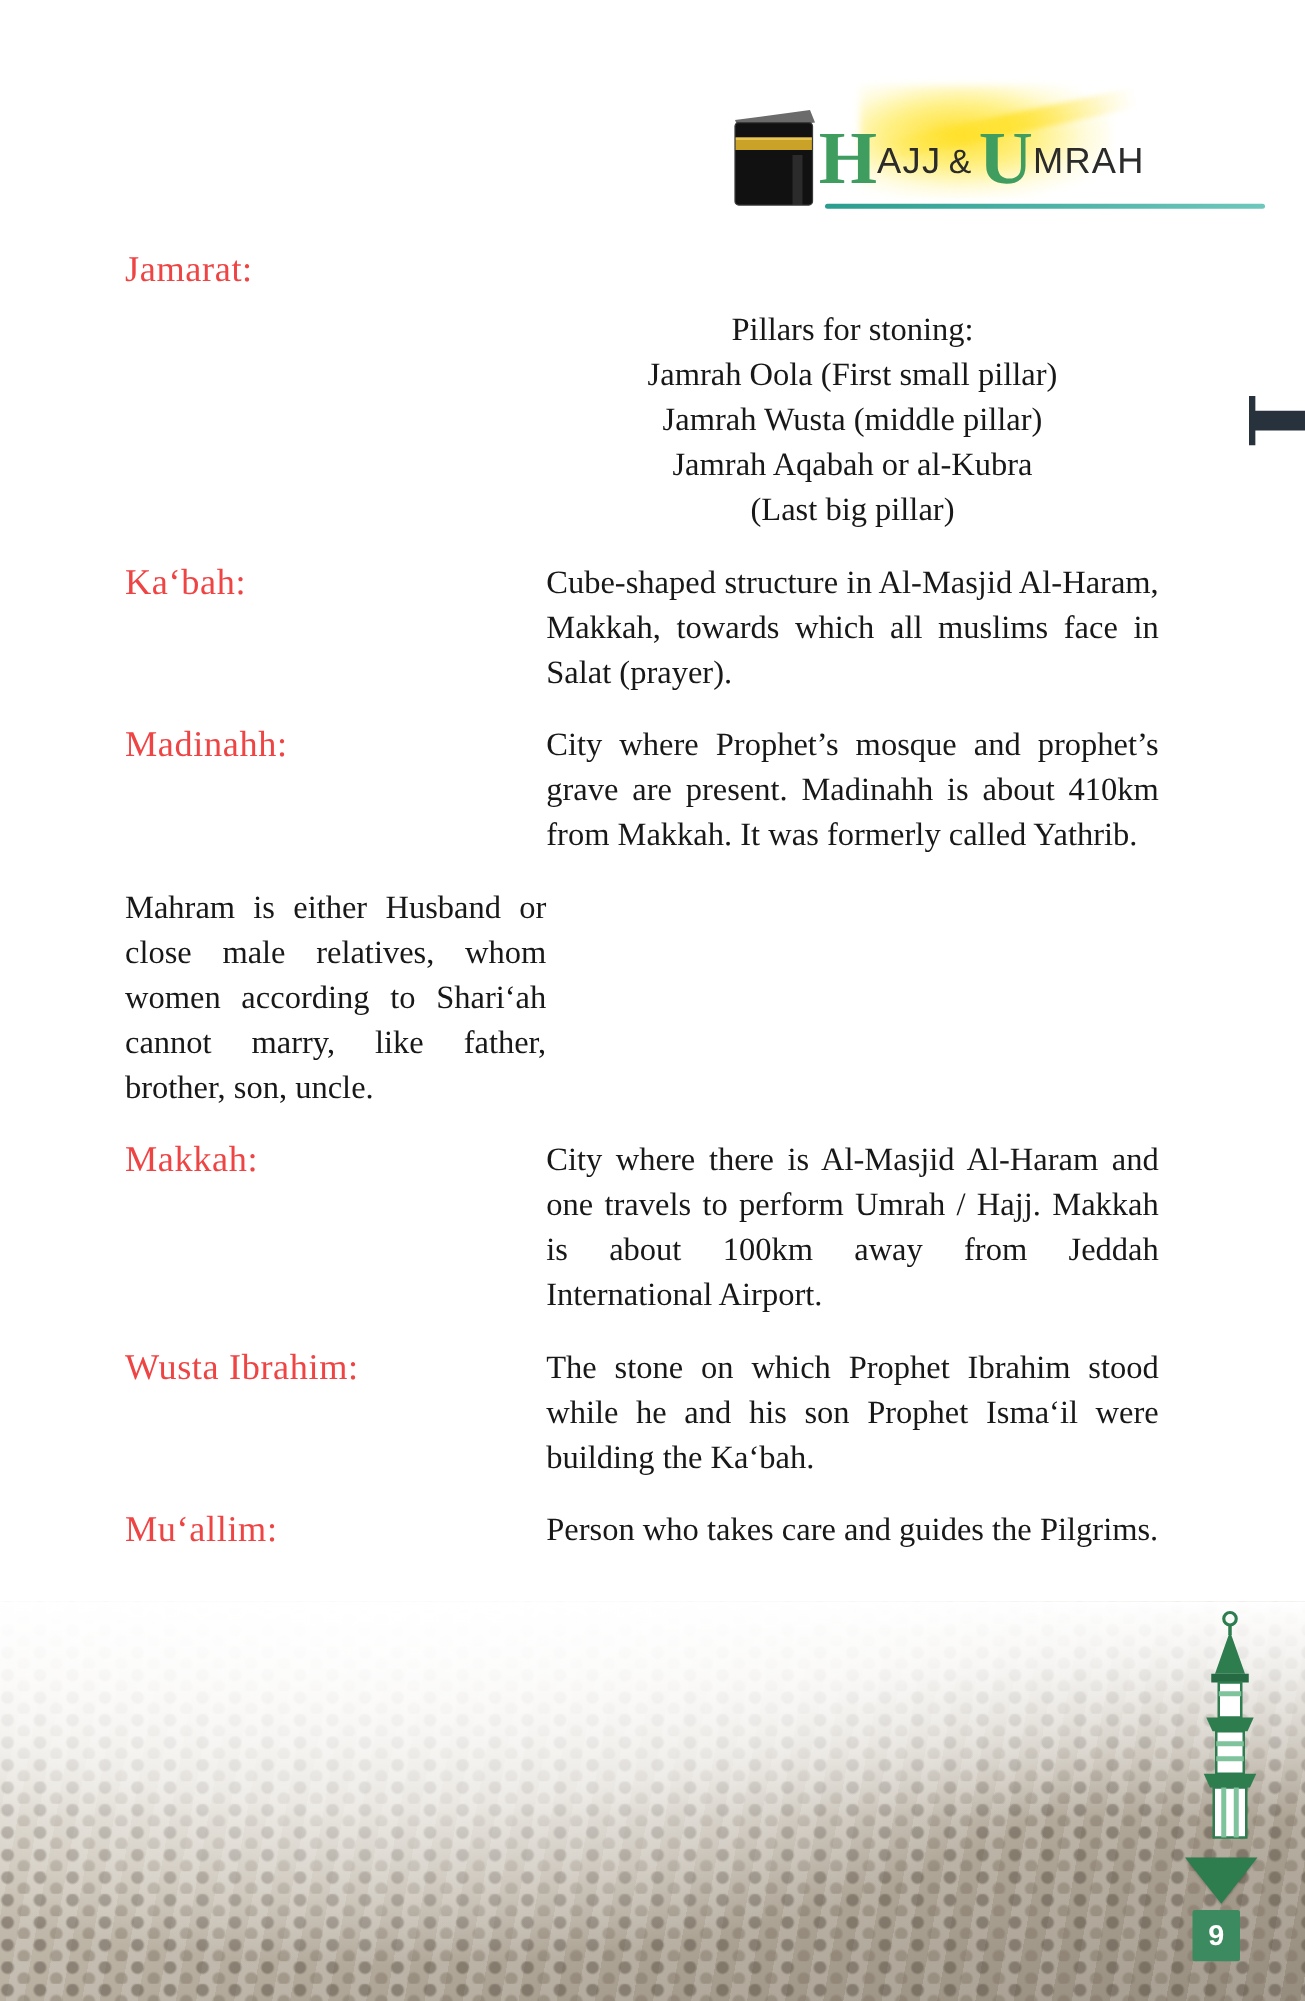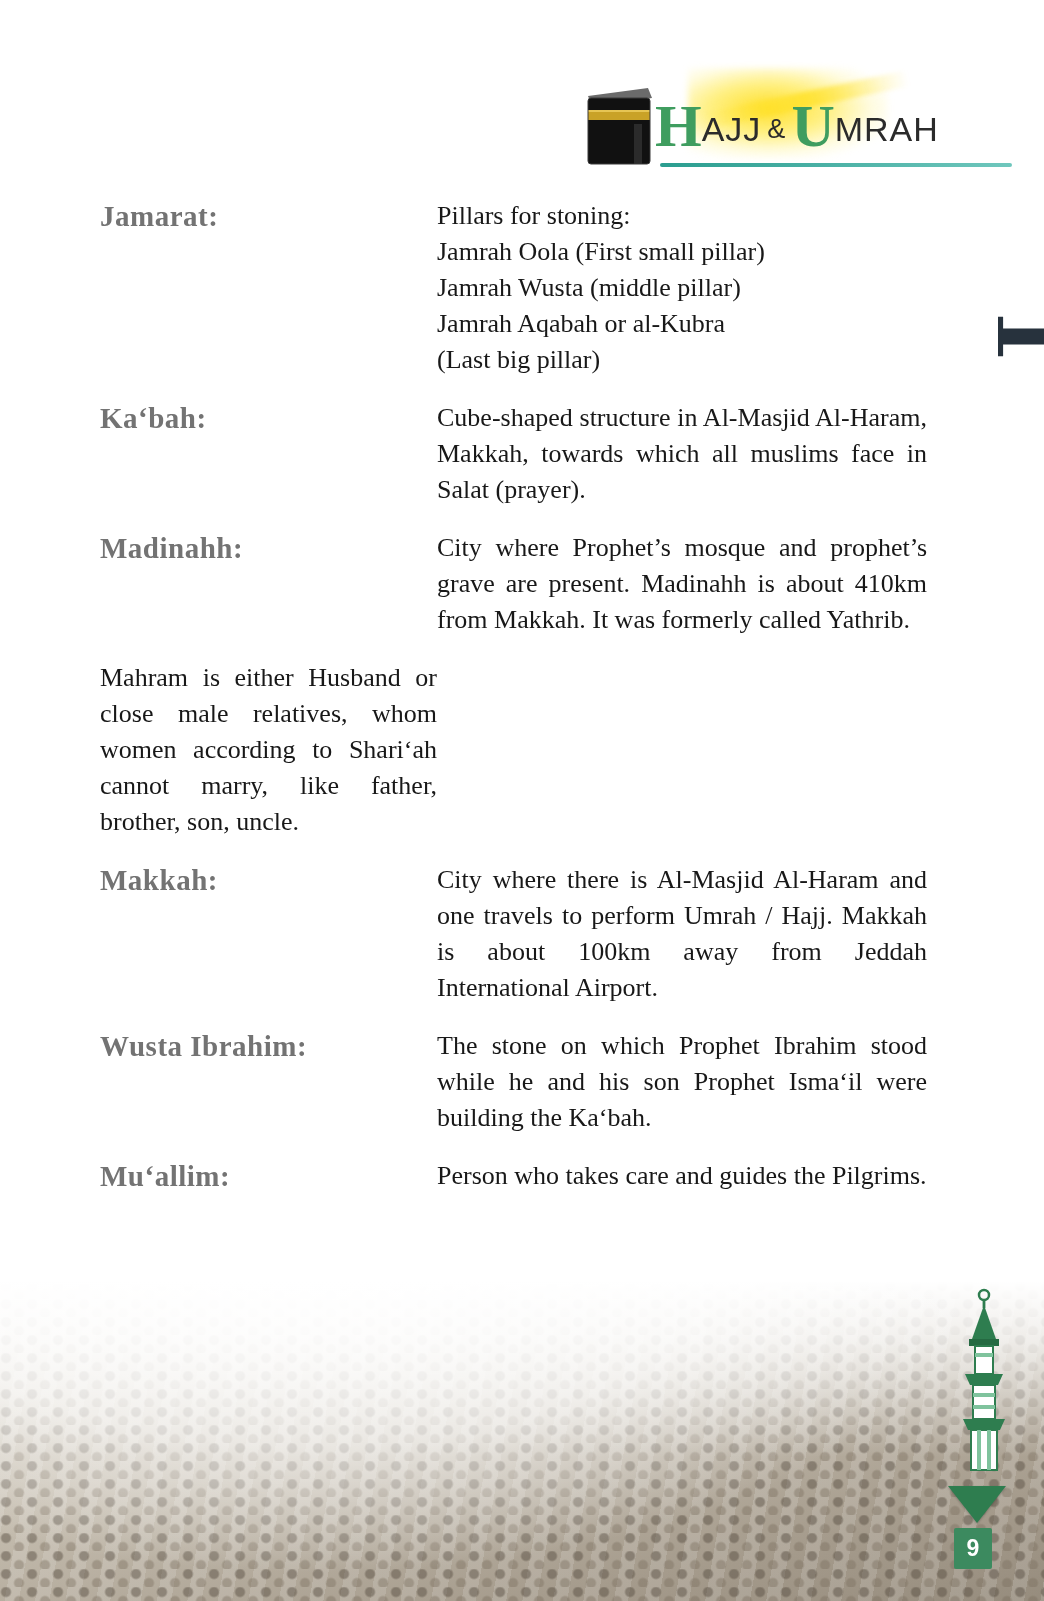--- a/index.html
+++ b/index.html
@@ -28,49 +28,49 @@
   .kaaba { position: absolute; left: 580px; top: 86px; }
   .logo-text {
     position: absolute; left: 655px; top: 90px; width: 360px; height: 72px;
     white-space: nowrap; font-family: "Liberation Sans", sans-serif;
   }
   .logo-text .big {
     font-family: "Liberation Serif", serif;
     font-size: 60px; font-weight: bold; color: #3f9d5f; line-height: 72px; vertical-align: bottom;
   }
   .logo-text .small {
-    font-size: 34px; color: #2b2b2b; letter-spacing: 1px; line-height: 66px; vertical-align: bottom; text-align: right;
+    font-size: 29px; color: #2b2b2b; letter-spacing: 1px; line-height: 66px; vertical-align: bottom; text-align: right;
   }
   .logo-text .amp { font-size: 27px; color: #2b2b2b; padding: 0 6px; line-height: 66px; vertical-align: bottom; }
   .logo-underline {
     position: absolute; left: 660px; top: 163px; width: 352px; height: 4px;
     background: linear-gradient(to right, #2a9d8f, #6fc7bd);
     border-radius: 2px;
   }
 
   
   .chapter-num {
     position: absolute; right: -14px; top: 292px;
     font-family: "DejaVu Serif", serif; font-size: 86px; font-weight: bold;
     color: #27323d; transform: rotate(90deg); transform-origin: center;
     line-height: 1;
   }
 
   
   .glossary { position: absolute; left: 100px; top: 198px; width: 827px; }
   .g-row { display: grid; grid-template-columns: 337px 1fr; margin-bottom: 22px; }
   .term {
-    color: #737373; font-weight: bold; font-size: 29px; line-height: 36px;
+    color: #ef4444; font-weight: normal; font-size: 29px; line-height: 36px;
     font-family: "Liberation Serif", serif; letter-spacing: .5px;
   }
   .def {
     font-size: 26px; line-height: 36px; color: #181818;
     text-align: justify; white-space: pre-line;
   }
-  .g-row.lines .def { text-align: left; }
+  .g-row.lines .def { text-align: center; margin-top: 48px; }
 
   
   .crowd {
     position: absolute; left: 0; bottom: 0; width: 100%; height: 320px;
     background:
       radial-gradient(circle at 6px 5px, rgba(82,72,60,.45) 0 4px, rgba(0,0,0,0) 6px),
       radial-gradient(circle at 19px 14px, rgba(120,108,92,.40) 0 4px, rgba(0,0,0,0) 6px),
       repeating-linear-gradient(100deg, rgba(255,255,255,.14) 0 14px, rgba(0,0,0,0) 14px 30px),
       linear-gradient(168deg, #ded8cc 0%, #c4bcae 45%, #a59b8c 80%, #968c7d 100%);
     background-size: 26px 18px, 26px 18px, auto, auto;

